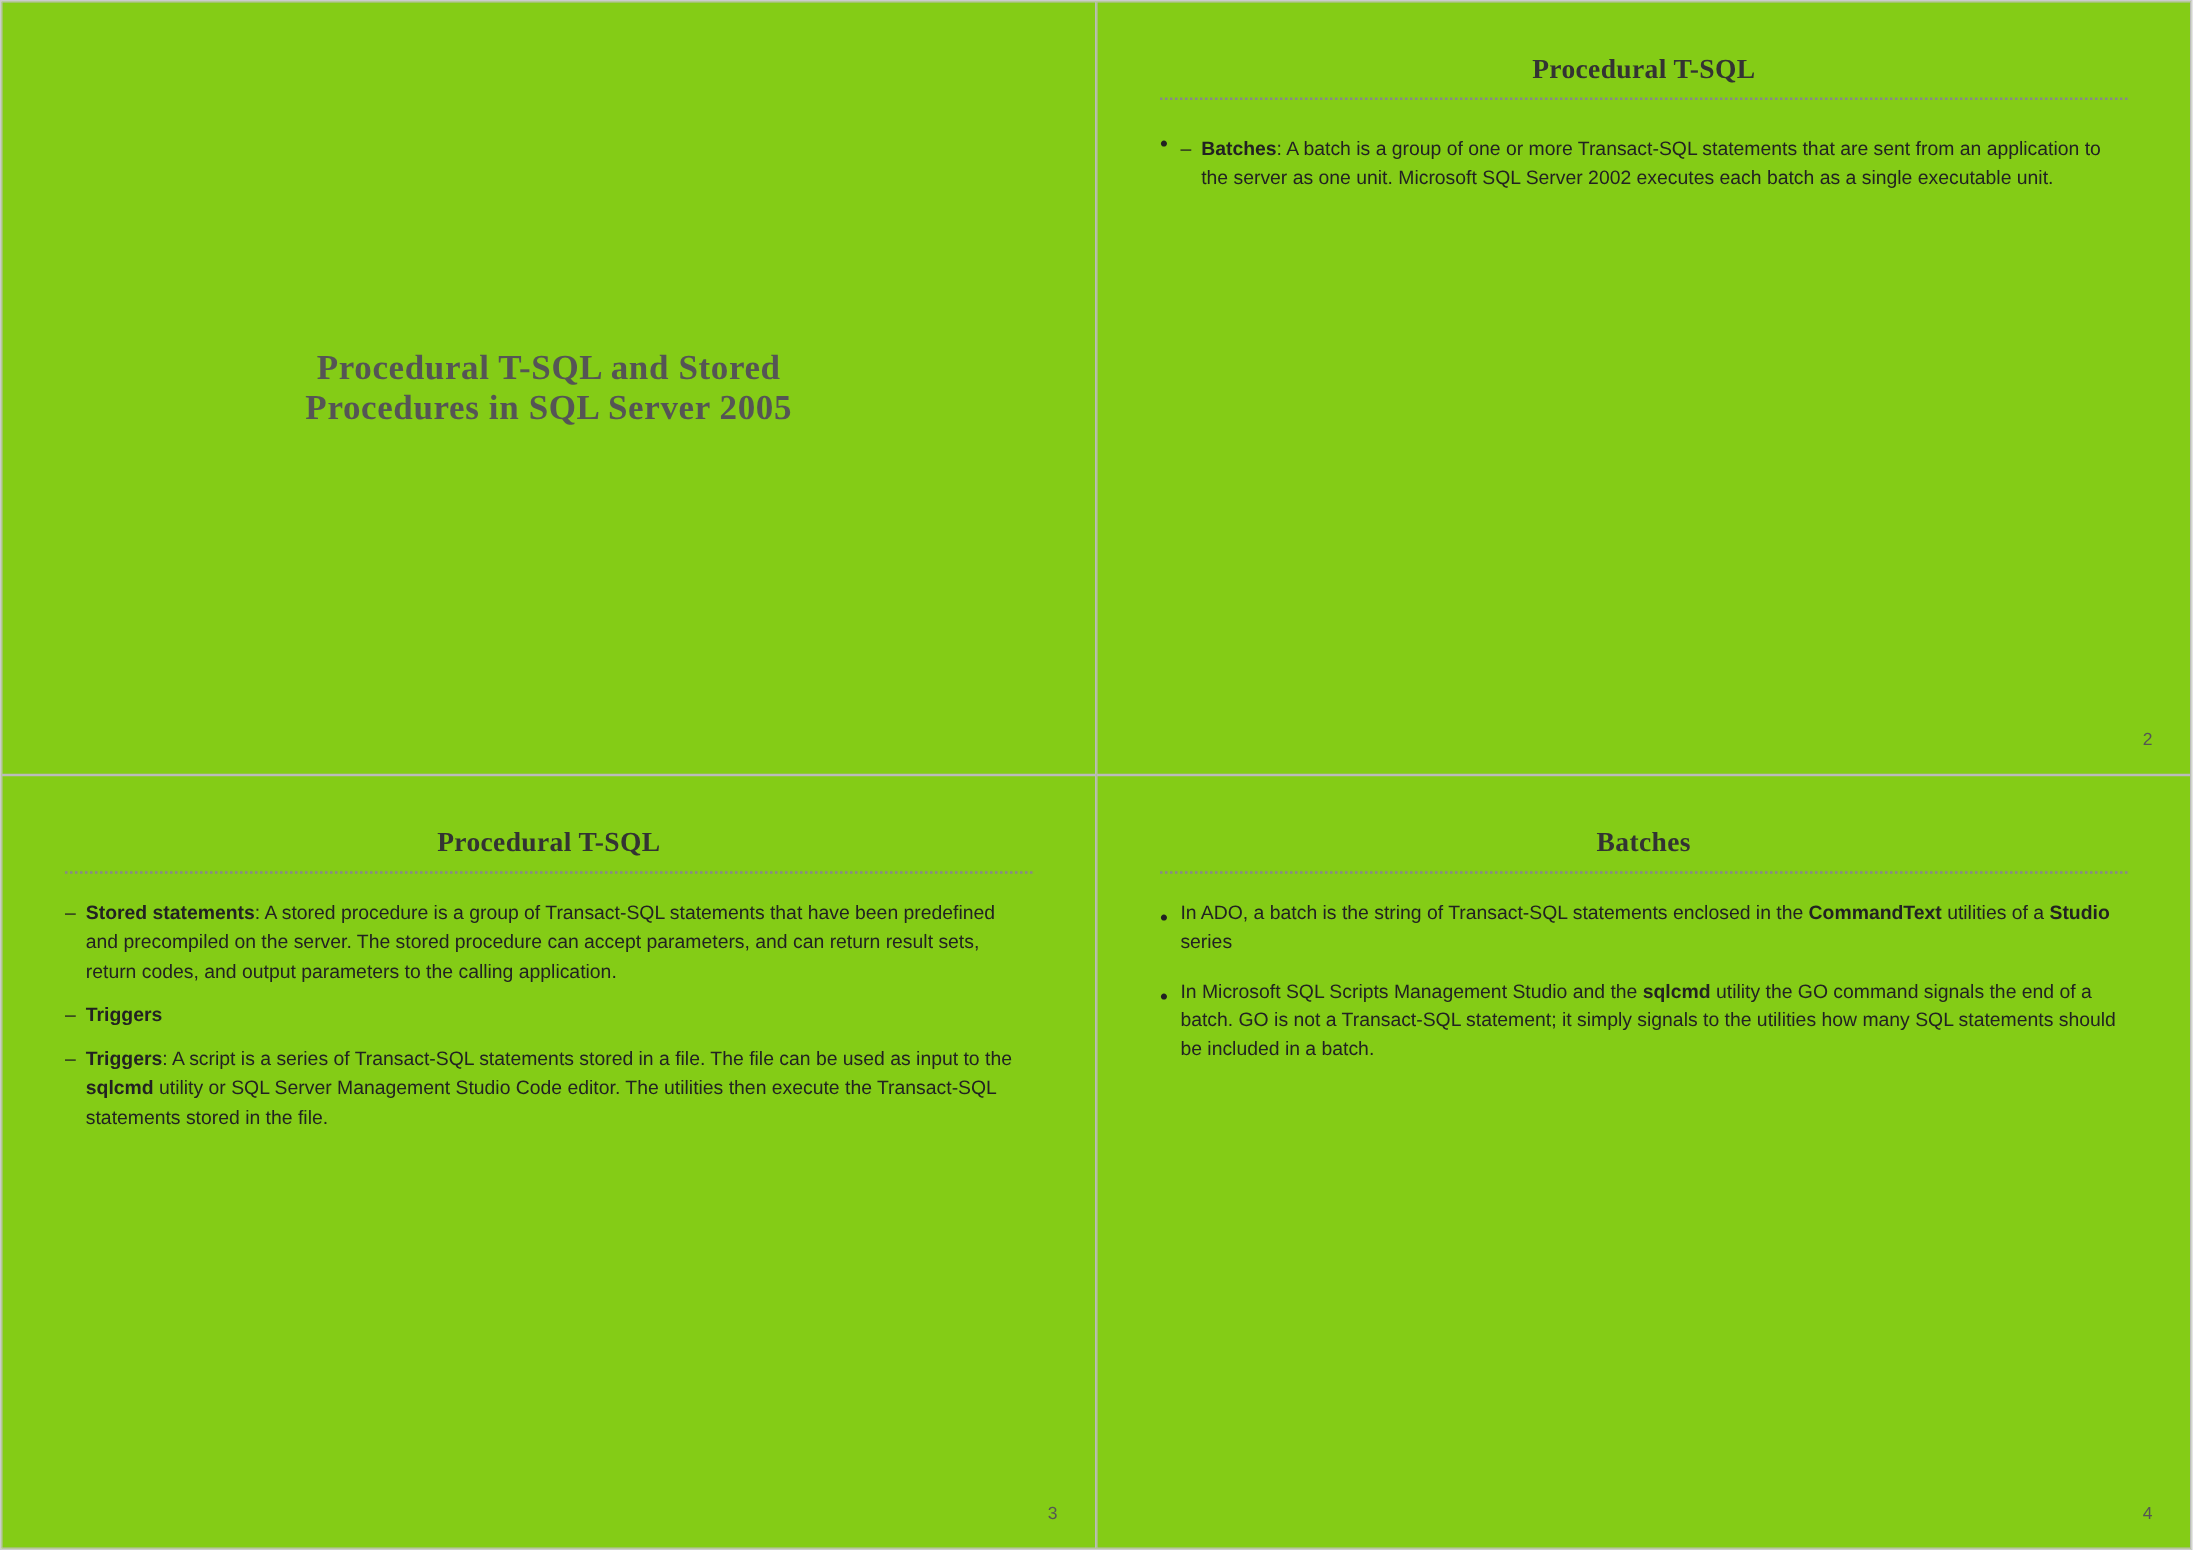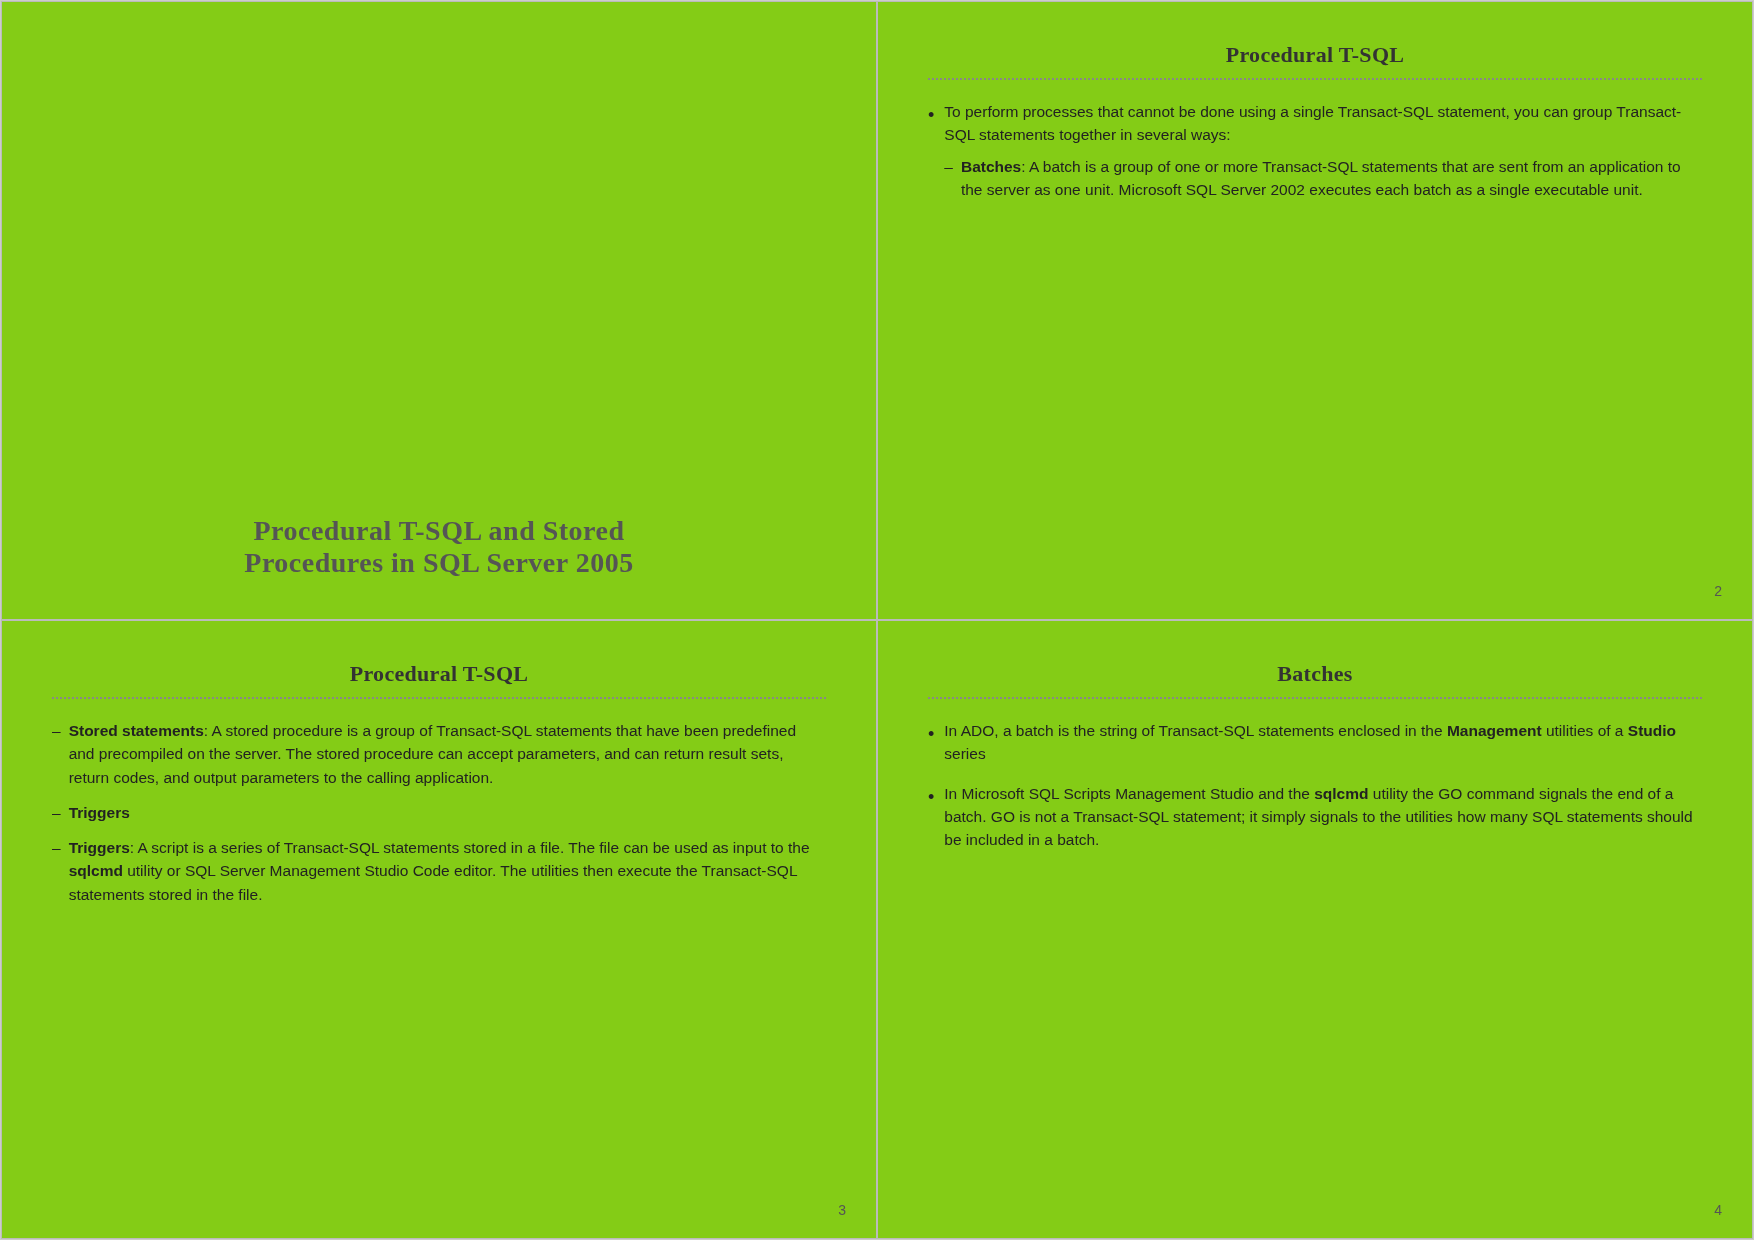--- a/index.html
+++ b/index.html
@@ -15,21 +15,21 @@
     }
     .slide {
       border: 1px solid #bbb;
       padding: 40px 50px;
       position: relative;
       background: #84cc16;
       overflow: hidden;
     }
     .slide-title-page {
       display: flex;
-      align-items: flex-end;
+      align-items: center;
       justify-content: center;
     }
     .slide-title-text {
       font-size: 28px;
       font-weight: bold;
       color: #555;
       text-align: center;
       font-family: 'Times New Roman', Times, serif;
       letter-spacing: 0.5px;
     }
@@ -99,21 +99,20 @@
 </div>
 
 <div class="slide">
   <h2 class="slide-heading">Procedural T-SQL</h2>
   <hr class="slide-divider">
   <div class="slide-content">
     <ul>
       <li>
         <span class="bullet-dot">•</span>
         <div>
-          <span>To perform processes that cannot be done using a single Transact-SQL statement, you can group Transact-SQL statements together in several ways:</span>
           <ul class="sub-list">
             <li>
               <span class="dash">–</span>
               <div>
                 <b>Batches</b><span>: A batch is a group of one or more Transact-SQL statements that are sent from an application to the server as one unit. Microsoft SQL Server 2002 executes each batch as a single executable unit.</span>
               </div>
             </li>
           </ul>
         </div>
       </li>
@@ -151,21 +150,21 @@
 </div>
 
 <div class="slide">
   <h2 class="slide-heading">Batches</h2>
   <hr class="slide-divider">
   <div class="slide-content">
     <ul>
       <li style="margin-bottom:16px;">
         <span class="bullet-dot">•</span>
         <div>
-          <span>In ADO, a batch is the string of Transact-SQL statements enclosed in the </span><b>Management</b><span> utilities of a </span><b>Studio</b><span> series</span>
+          <span>In ADO, a batch is the string of Transact-SQL statements enclosed in the </span><b>CommandText</b><span> utilities of a </span><b>Studio</b><span> series</span>
         </div>
       </li>
       <li>
         <span class="bullet-dot">•</span>
         <div>
           <span>In Microsoft SQL Scripts Management Studio and the </span><b>sqlcmd</b><span> utility the GO command signals the end of a batch. GO is not a Transact-SQL statement; it simply signals to the utilities how many SQL statements should be included in a batch.</span>
         </div>
       </li>
     </ul>
   </div>

